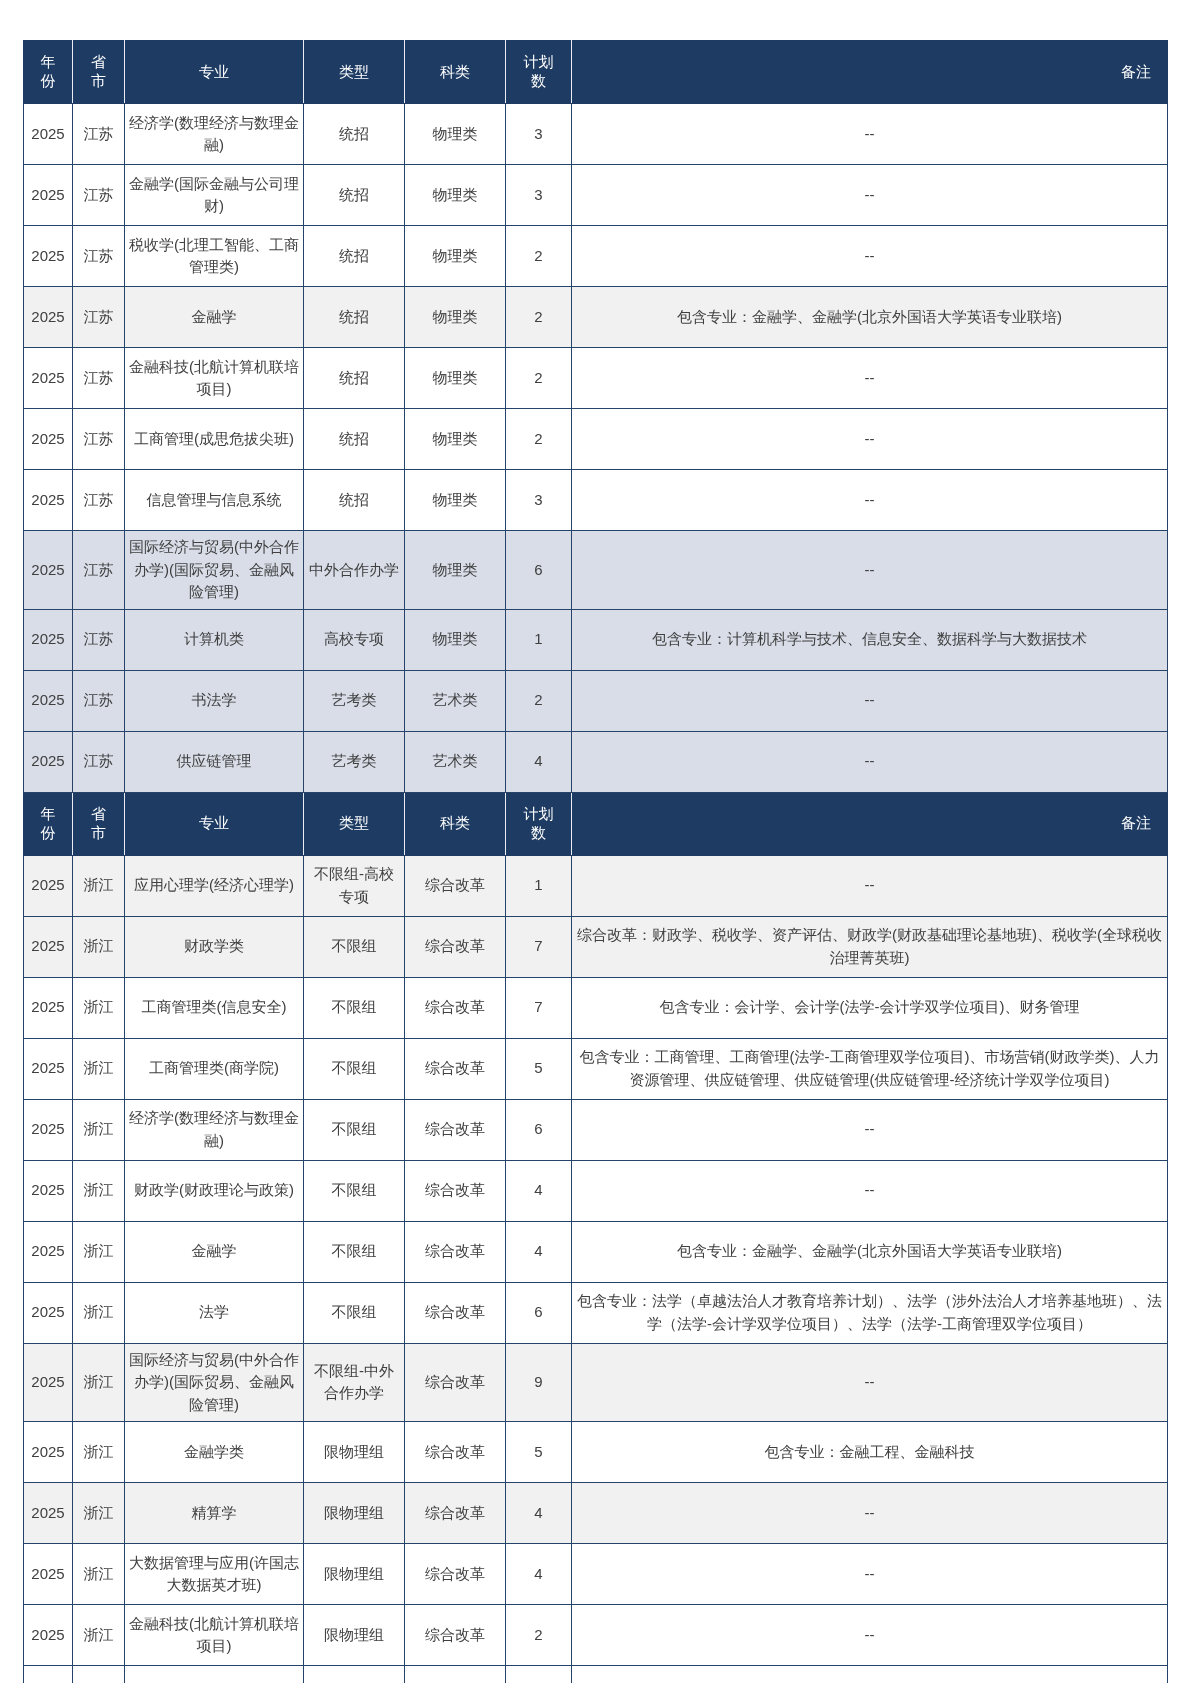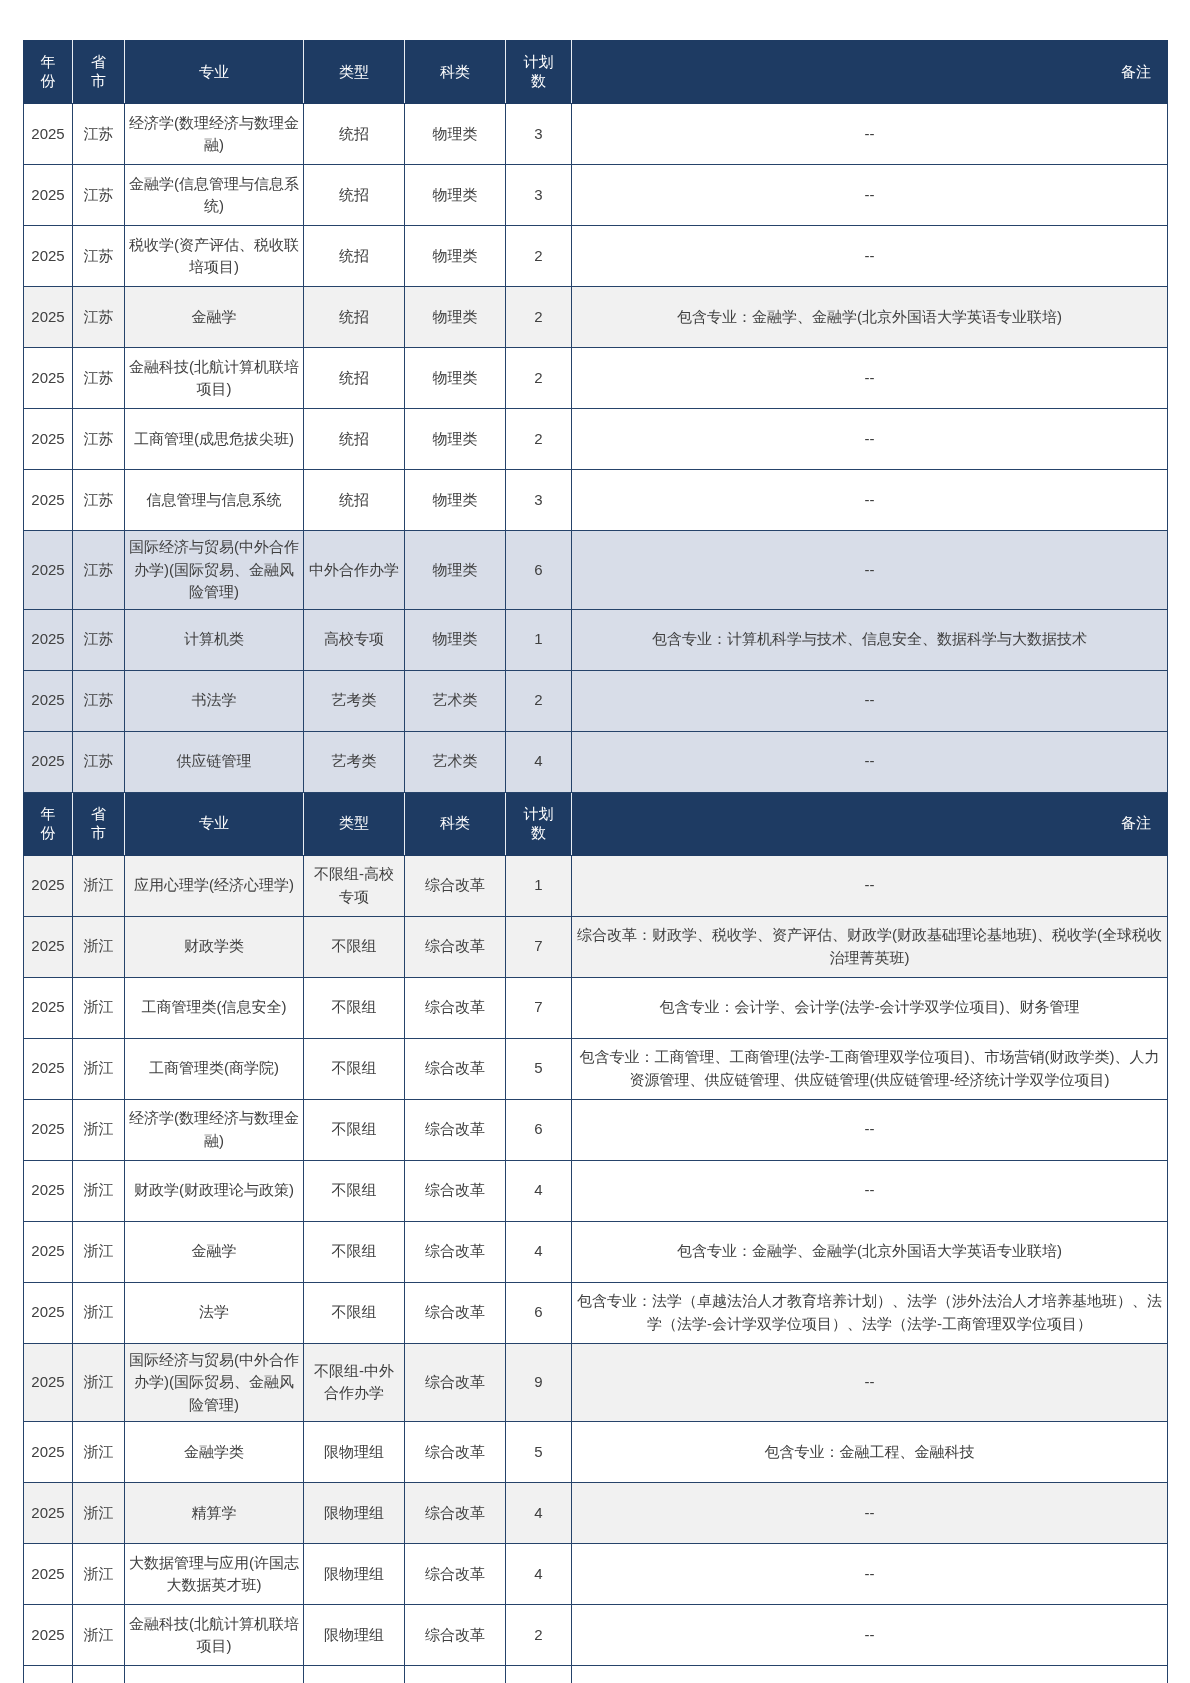--- a/index.html
+++ b/index.html
@@ -81,30 +81,30 @@
           <td>江苏</td>
           <td>经济学(数理经济与数理金融)</td>
           <td>统招</td>
           <td>物理类</td>
           <td>3</td>
           <td>--</td>
         </tr>
         <tr class="bg-white">
           <td>2025</td>
           <td>江苏</td>
-          <td>金融学(信息管理与信息系统)</td>
+          <td>金融学(国际金融与公司理财)</td>
           <td>统招</td>
           <td>物理类</td>
           <td>3</td>
           <td>--</td>
         </tr>
         <tr class="bg-white">
           <td>2025</td>
           <td>江苏</td>
-          <td>税收学(资产评估、税收联培项目)</td>
+          <td>税收学(北理工智能、工商管理类)</td>
           <td>统招</td>
           <td>物理类</td>
           <td>2</td>
           <td>--</td>
         </tr>
         <tr class="bg-gray">
           <td>2025</td>
           <td>江苏</td>
           <td>金融学</td>
           <td>统招</td>

